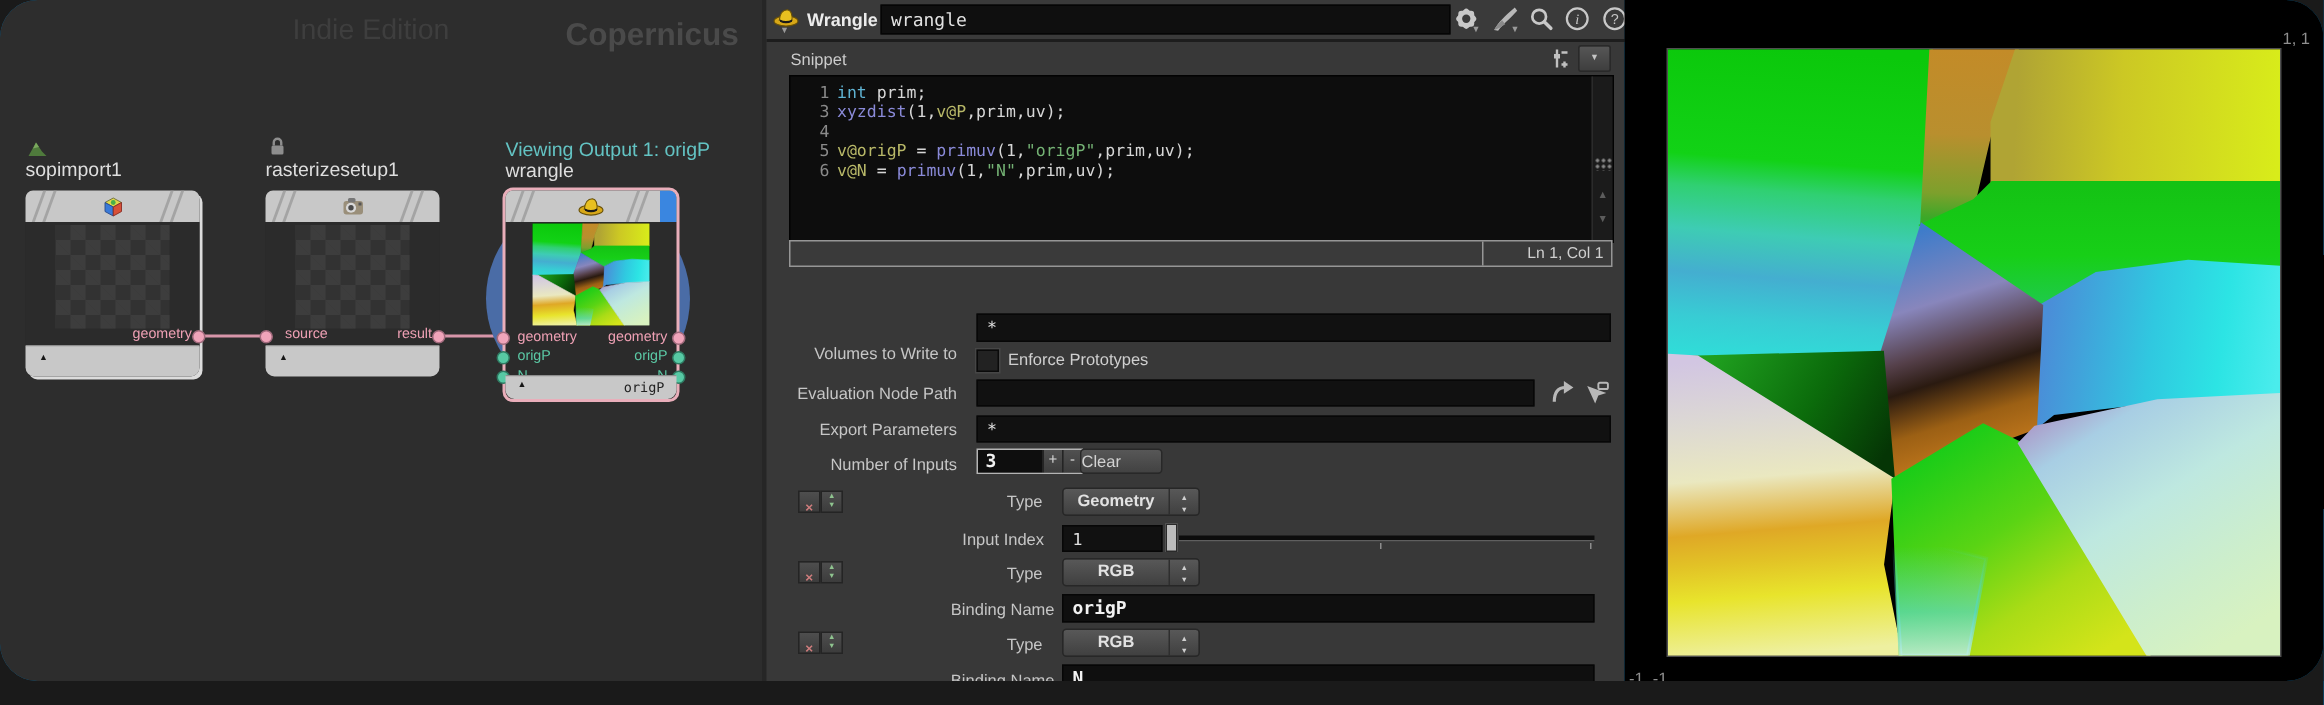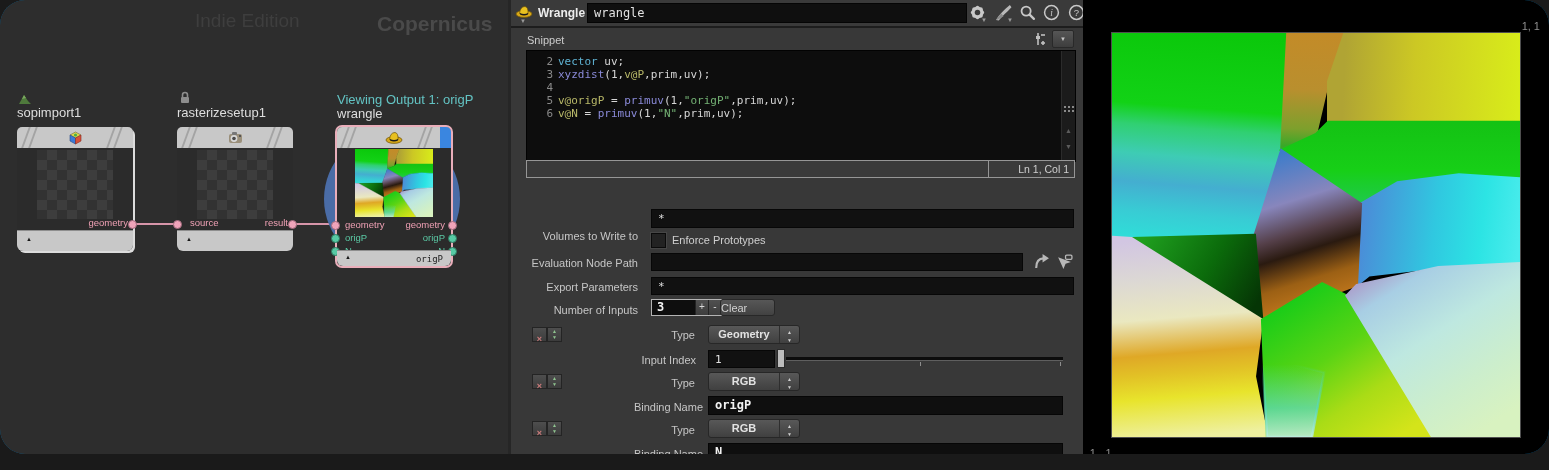--- a/index.html
+++ b/index.html
@@ -325,21 +325,21 @@
       <line x1="7" y1="2" x2="7" y2="14" stroke="#c0c0c0" stroke-width="1.6"></line>
       <rect x="5" y="5" width="4" height="3" fill="#c0c0c0"></rect>
       <line x1="10" y1="4" x2="14" y2="4" stroke="#c0c0c0" stroke-width="1.6"></line>
       <line x1="10" y1="12" x2="14" y2="12" stroke="#c0c0c0" stroke-width="1.6"></line>
       <line x1="12" y1="10" x2="12" y2="14" stroke="#c0c0c0" stroke-width="1.6"></line>
     </svg>
     <div class="abs ddbtn" style="left:541px;top:30px;">▼</div>
 
     <div id="editor" class="abs">
       <div id="code-lines" style="position:absolute;left:2px;top:4px;right:16px;">
-          <div class="cl"><span class="ln">2</span><span class="tk-kw">vector</span><span class="tk-pl"> uv;</span></div>
+          <div class="cl"><span class="ln">1</span><span class="tk-kw">int</span><span class="tk-pl"> prim;</span></div>
           <div class="cl"><span class="ln">3</span><span class="tk-fn">xyzdist</span><span class="tk-pl">(1,</span><span class="tk-at">v@P</span><span class="tk-pl">,prim,uv);</span></div>
           <div class="cl"><span class="ln">4</span></div>
           <div class="cl"><span class="ln">5</span><span class="tk-at">v@origP</span><span class="tk-pl"> = </span><span class="tk-fn">primuv</span><span class="tk-pl">(1,</span><span class="tk-str">"origP"</span><span class="tk-pl">,prim,uv);</span></div>
           <div class="cl"><span class="ln">6</span><span class="tk-at">v@N</span><span class="tk-pl"> = </span><span class="tk-fn">primuv</span><span class="tk-pl">(1,</span><span class="tk-str">"N"</span><span class="tk-pl">,prim,uv);</span></div>
         </div>
       <div class="escroll">
         <div class="dots" style="position:absolute;left:1px;top:54px;"></div>
         <div class="sarrow" style="left:3px;top:76px;">▲</div>
         <div class="sarrow" style="left:3px;top:92px;">▼</div>
       </div>

